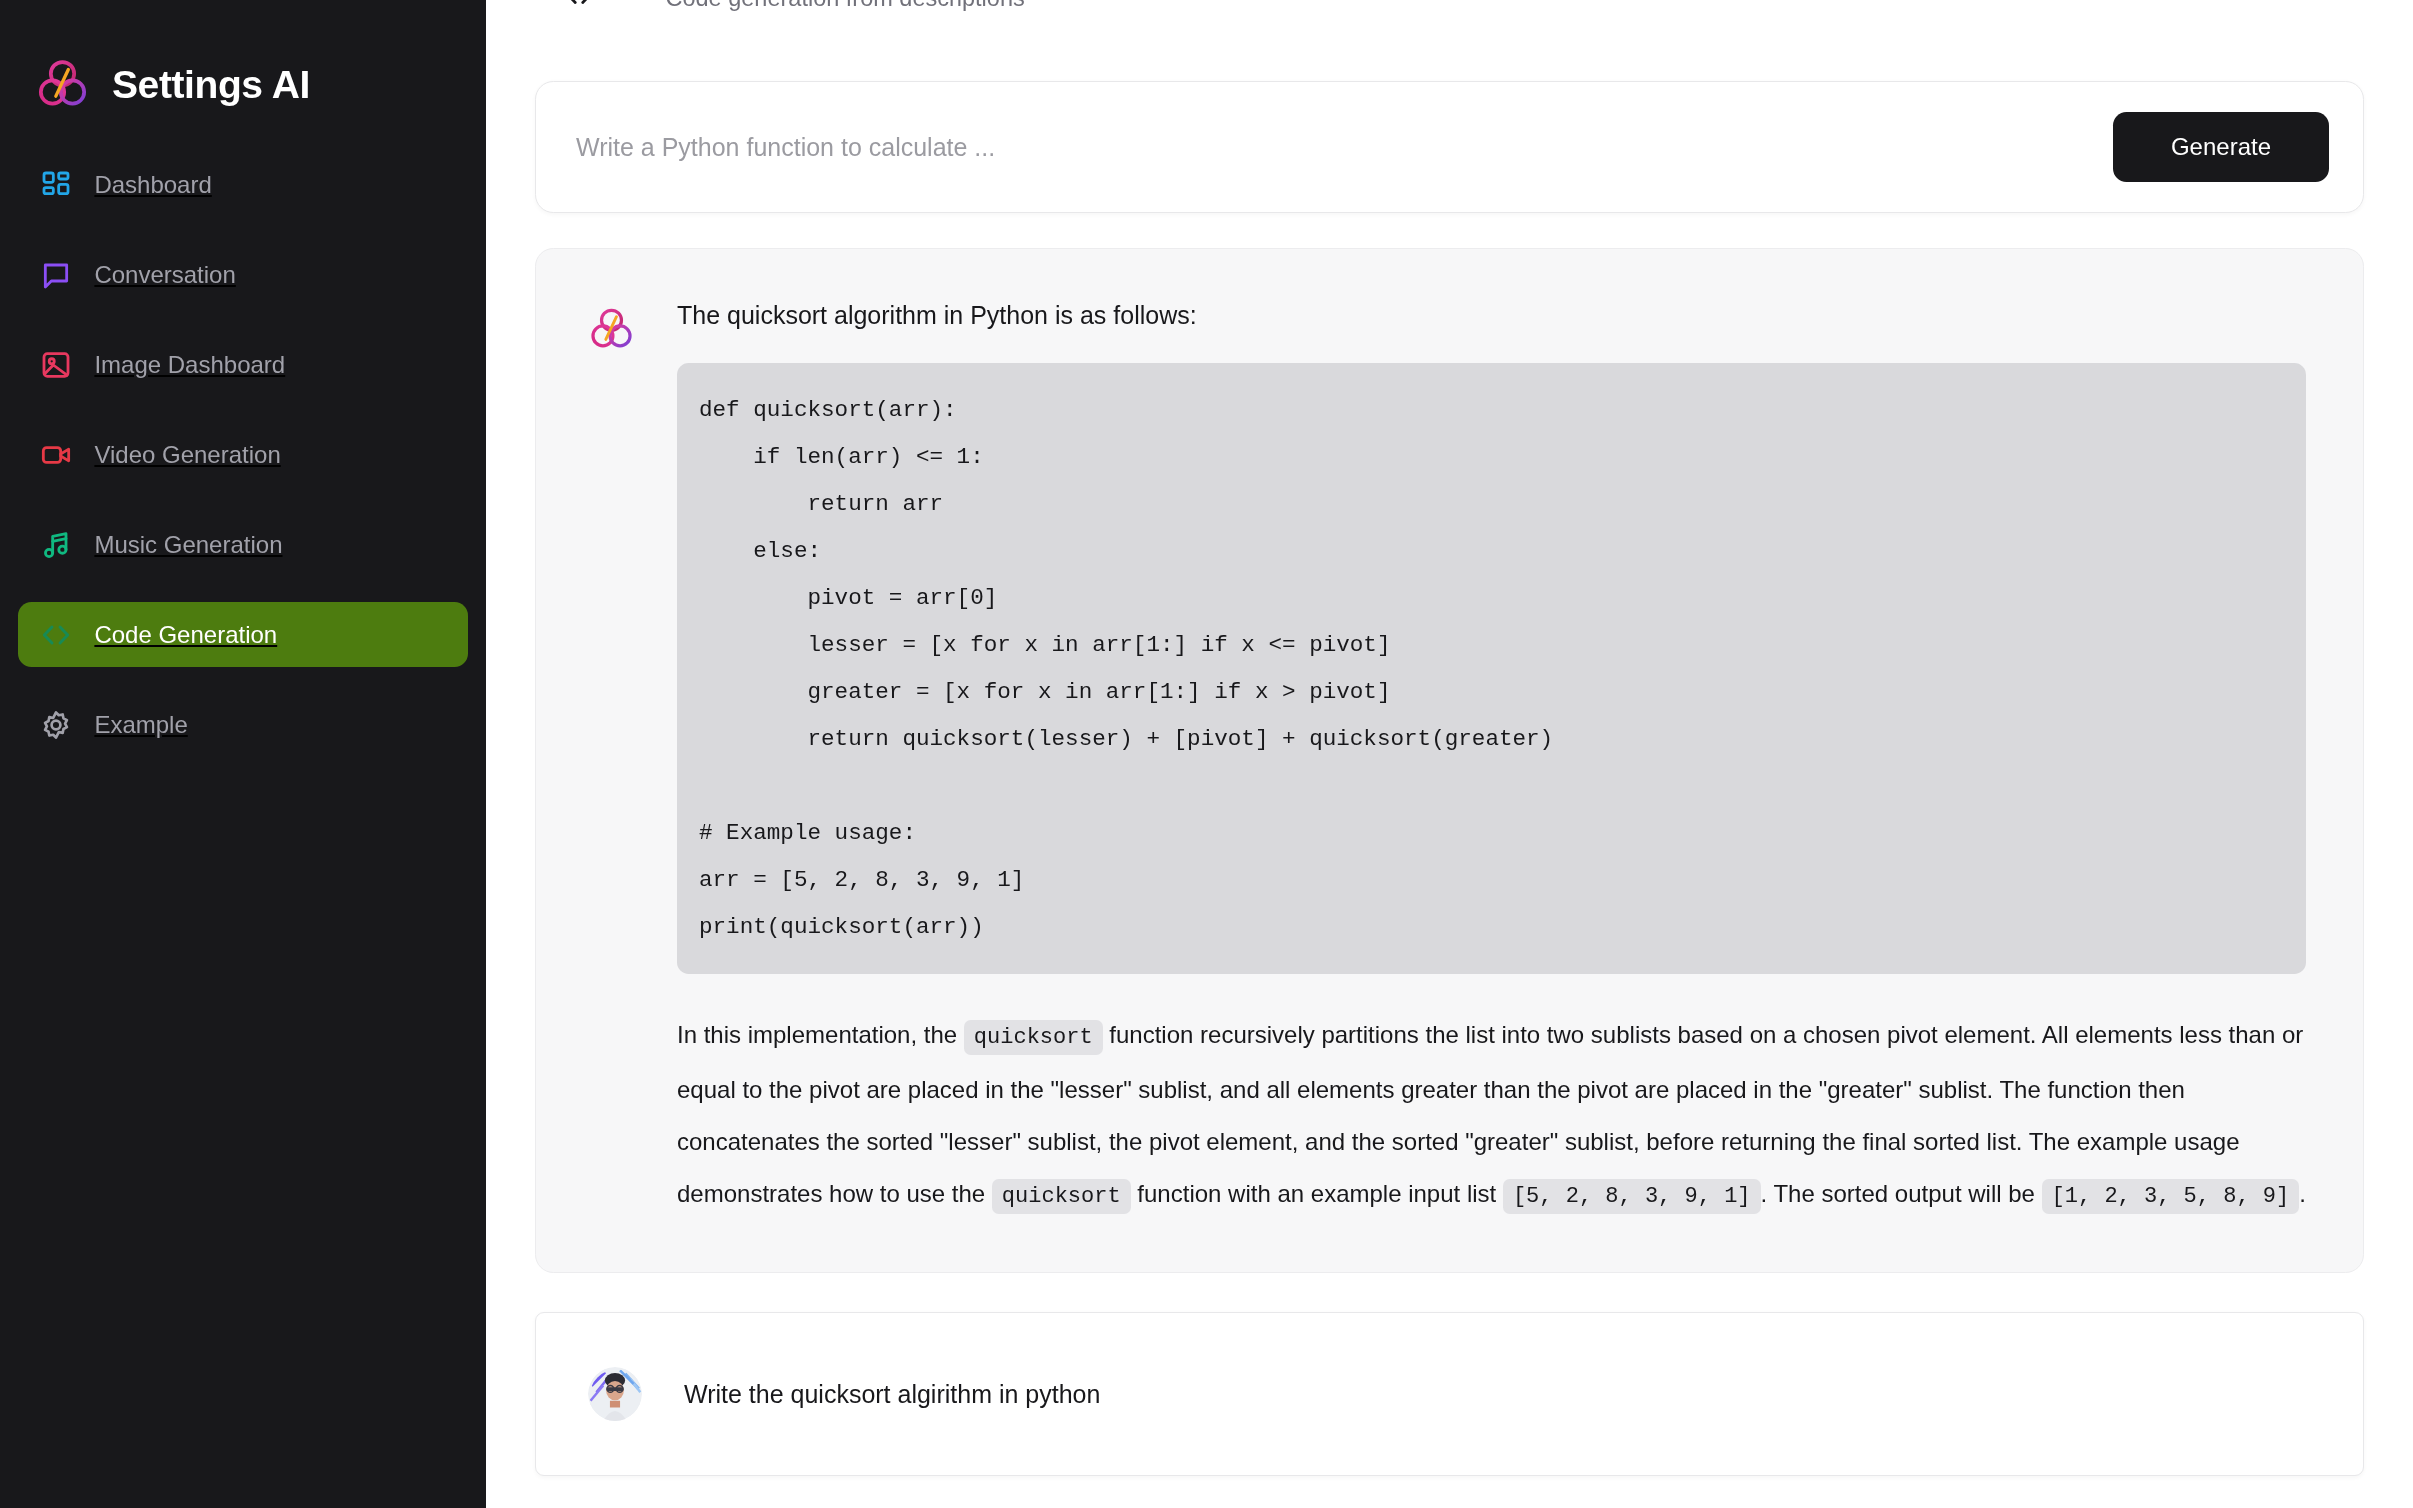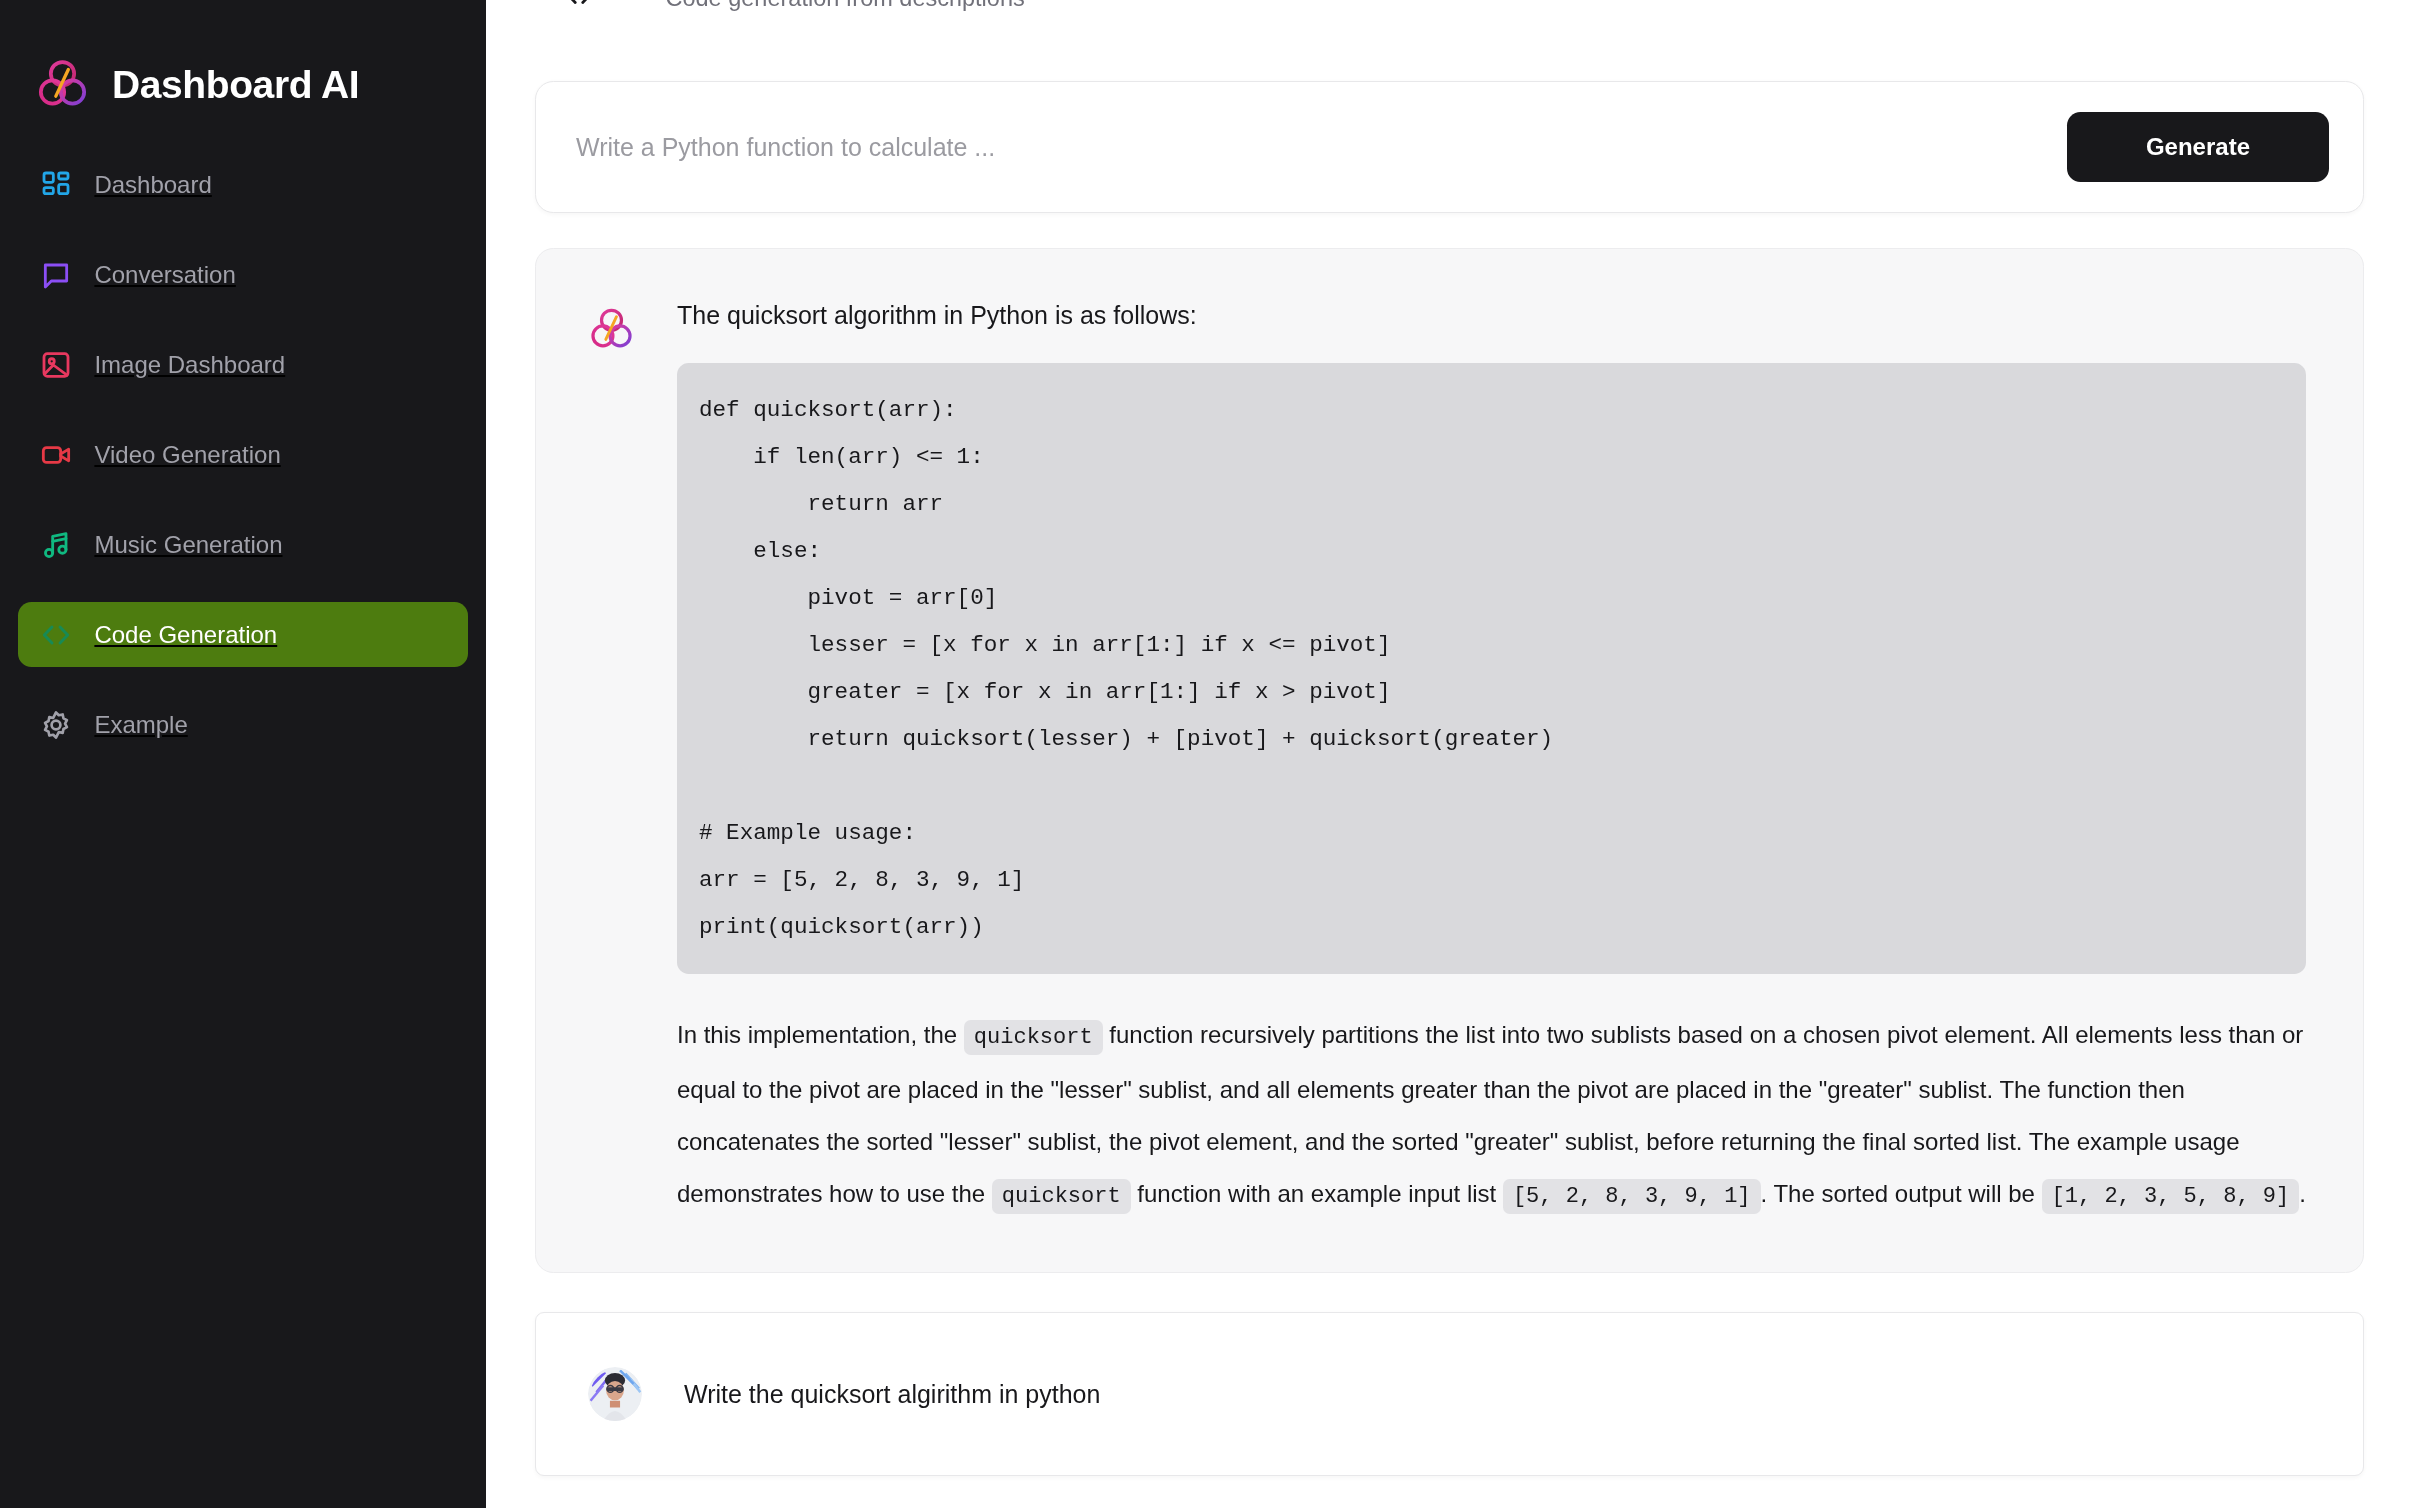--- a/index.html
+++ b/index.html
@@ -137,25 +137,25 @@
     color: #18181b;
     height: 100%;
   }
   .prompt-input::placeholder { color: #9b9ba1; }
 
   .generate-button {
     background: #18181b;
     color: #ffffff;
     font-family: "Liberation Sans", sans-serif;
     font-size: 24px;
-    font-weight: bold;
+    font-weight: normal;
     border: none;
     border-radius: 13.4px;
     height: 70px;
-    padding: 0 79px;
+    padding: 0 58px;
     cursor: pointer;
     white-space: nowrap;
   }
 
   
   .response-card {
     margin-top: 35px;
     background: #f7f7f8;
     border: 1.7px solid #ececee;
     border-radius: 18.4px;
@@ -254,21 +254,21 @@
             <stop offset="0" stop-color="#e0399a"></stop>
               <stop offset="1" stop-color="#7b3fd6"></stop>
           </linearGradient>
         </defs>
         <circle cx="33" cy="20" r="14" fill="none" stroke="url(#lg1)" stroke-width="4.5"></circle>
         <circle cx="21" cy="42" r="14" fill="none" stroke="url(#lg2)" stroke-width="4.5"></circle>
         <circle cx="45" cy="42" r="14" fill="none" stroke="url(#lg3)" stroke-width="4.5"></circle>
         <path d="M40 15 L25 47" fill="none" stroke="#f5a623" stroke-width="4" stroke-linecap="round"></path>
       </svg>
     </span>
-    <span class="brand-name">Dashboard AI</span>
+    <span class="brand-name">Settings AI</span>
   </div>
 
   <nav class="nav">
 
     <div class="nav-item">
       <span class="nav-icon">
         <svg viewBox="0 0 24 24" fill="none" stroke="#22a6e8" stroke-width="2.1">
           <rect x="3" y="3" width="7" height="7" rx="1.5"></rect>
           <rect x="14" y="3" width="7" height="4.5" rx="1.3"></rect>
           <rect x="3" y="14" width="7" height="4.5" rx="1.3"></rect>

